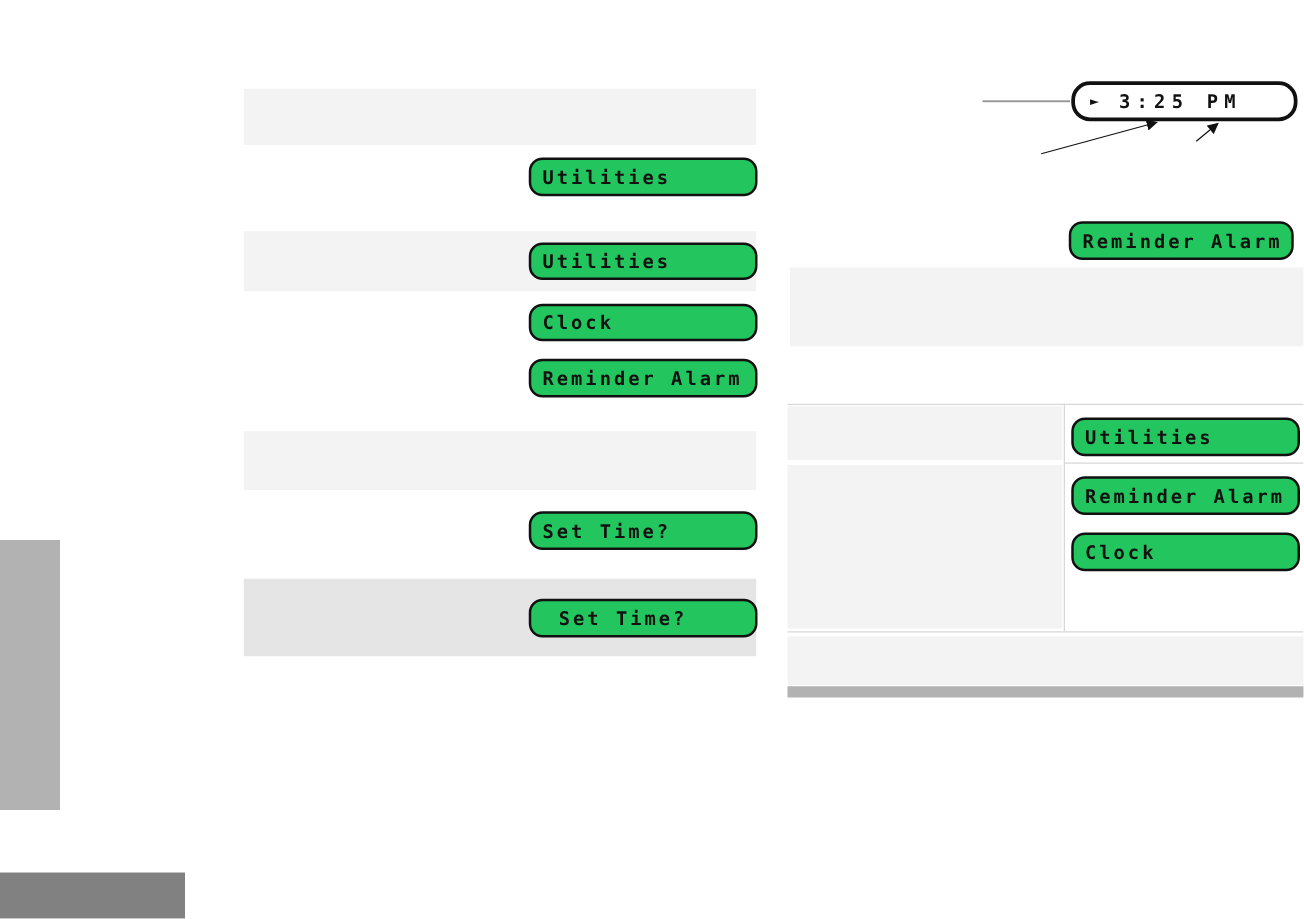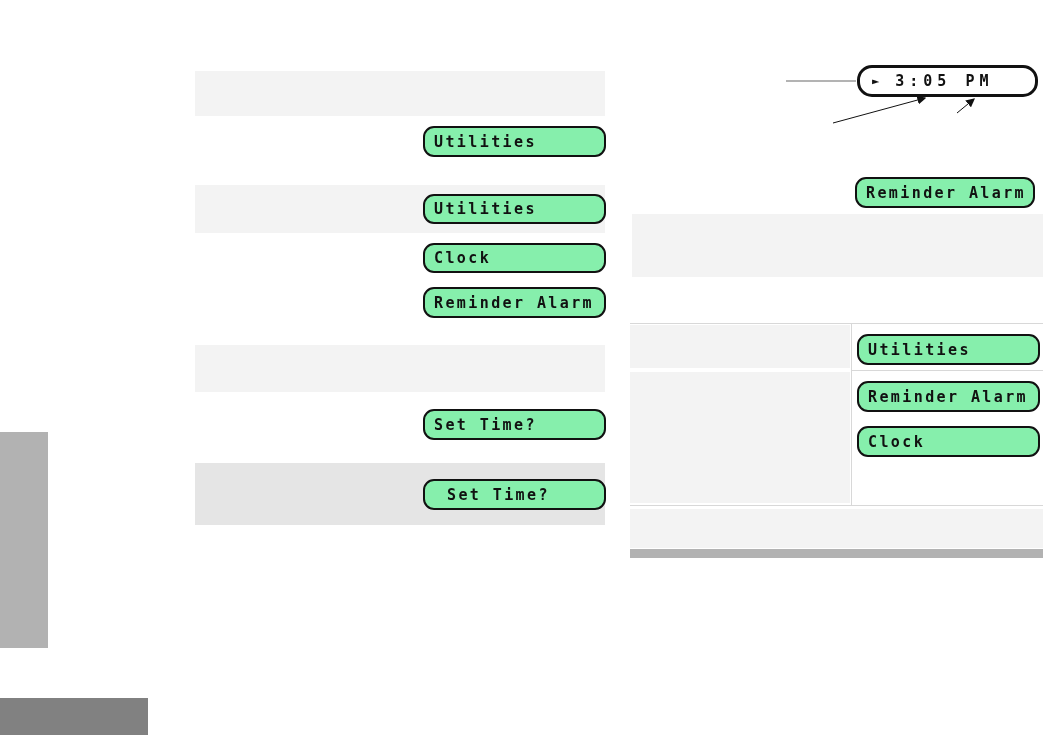--- a/index.html
+++ b/index.html
@@ -2,21 +2,21 @@
 <html style="--band-light: #f3f3f3; --band-shaded: #e5e5e5; --tab-gray: #b2b2b2; --footer-bar-gray: #818181; --rule-gray: #d8d8d8; --pointer-gray: #9a9a9a; --ink: #111111;"><head>
 <meta charset="utf-8">
 <style>
   html,body{margin:0;padding:0;background:#fff;}
   #page{position:relative;width:1043px;height:735px;background:#fff;overflow:hidden;
         font-family:"DejaVu Sans Mono", monospace;color:#111;}
   .abs{position:absolute;}
   .band{position:absolute;background:var(--band-light);}
   .band.shaded{background:var(--band-shaded);}
   .rule{position:absolute;background:var(--rule-gray);}
-  .lcd-btn{position:absolute;box-sizing:border-box;background:#86efac;
+  .lcd-btn{position:absolute;box-sizing:border-box;background:#22c55e;
            border:2.5px solid var(--ink);border-radius:11px;
            display:flex;align-items:center;padding-left:9px;
            font-weight:bold;font-size:15px;letter-spacing:2.4px;
            font-family:"DejaVu Sans Mono", monospace;color:var(--ink);}
   .lcd-btn.indent{padding-left:22px;}
   .lcd-display{position:absolute;box-sizing:border-box;background:#fff;
            border:3px solid var(--ink);border-radius:15px;
            display:flex;align-items:center;padding-left:12px;
            font-weight:bold;font-size:15px;letter-spacing:5px;
            font-family:"DejaVu Sans Mono", monospace;color:var(--ink);}
@@ -45,21 +45,21 @@
 
   <div class="band" style="left:195px;top:345px;width:410px;height:47px;"></div>
 
   <div class="lcd-btn" style="left:423px;top:409px;width:183px;height:31px;">Set Time?</div>
 
   <div class="band shaded" style="left:195px;top:463px;width:410px;height:62px;"></div>
   <div class="lcd-btn indent" style="left:423px;top:479px;width:183px;height:31px;">Set Time?</div>
 
   <div class="lcd-display" style="left:857px;top:65px;width:181px;height:32px;">
     <span class="play">►</span>
-    <span>3:05 PM</span>
+    <span>3:25 PM</span>
   </div>
 
   <svg class="abs" style="left:740px;top:55px;" width="303" height="80" viewBox="740 55 303 80">
     <defs>
       <marker id="ah" viewBox="0 0 10 10" refX="8.5" refY="5" markerWidth="9" markerHeight="9" orient="auto-start-reverse">
         <path d="M0,0 L10,5 L0,10 z" fill="#111"></path>
       </marker>
     </defs>
     <line x1="786" y1="81" x2="856" y2="81" stroke="#9a9a9a" stroke-width="1.5"></line>
     <line x1="833" y1="123" x2="925" y2="98" stroke="#111" stroke-width="1" marker-end="url(#ah)"></line>

